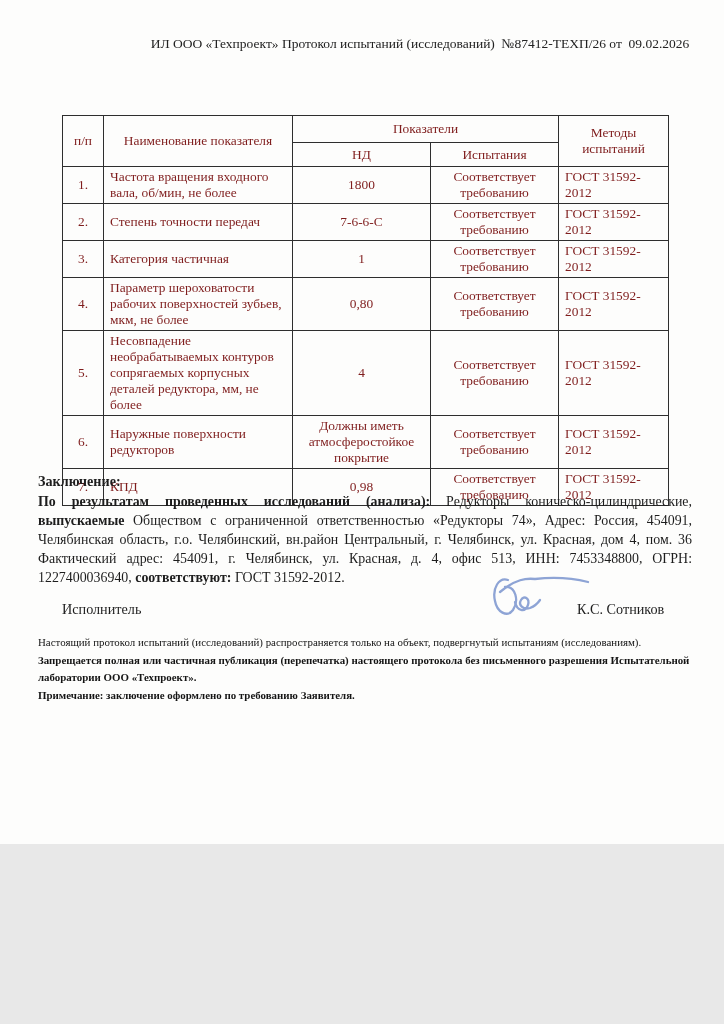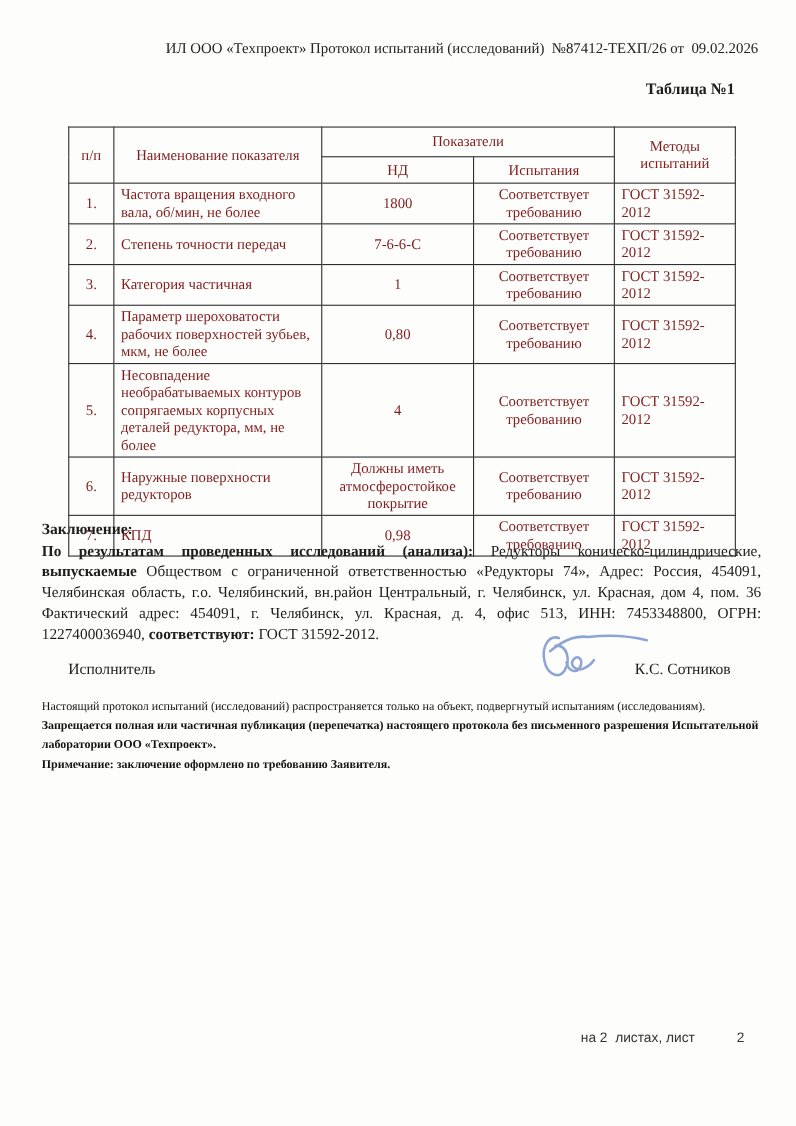--- a/index.html
+++ b/index.html
@@ -1,17 +1,17 @@
 <!DOCTYPE html>
 <html><head>
 <meta charset="utf-8">
 <style>
   html,body { margin:0; padding:0; background:#e8e8e8; }
   .page {
-    position:relative; width:724px; height:1024px; margin:0 auto;
+    position:relative; width:724px; height:844px; margin:0 auto;
     background:#fdfdfc; font-family:"Liberation Serif", serif; color:#1d1d1d;
     overflow:hidden;
   }
   .doc-header {
     position:absolute; top:36px; left:140px; width:560px;
     text-align:center; font-size:13.5px; white-space:pre-wrap; color:#222;
   }
   .table-caption {
     position:absolute; top:73px; left:62px; width:606px;
     text-align:right; font-weight:bold; font-size:14.5px;
@@ -57,21 +57,20 @@
   }
   .pagefoot .num { display:inline-block; margin-left:38px; }
 </style>
 </head>
 <body>
 
 <div class="page">
 
   <div class="doc-header">ИЛ ООО «Техпроект» Протокол испытаний (исследований)  №87412-ТЕХП/26 от  09.02.2026</div>
 
-  <div class="table-caption">Таблица №1</div>
 
   <table class="results">
     <colgroup>
       <col style="width:41px">
         <col style="width:189px">
         <col style="width:138px">
         <col style="width:128px">
         <col style="width:110px">
     </colgroup>
     <thead>

